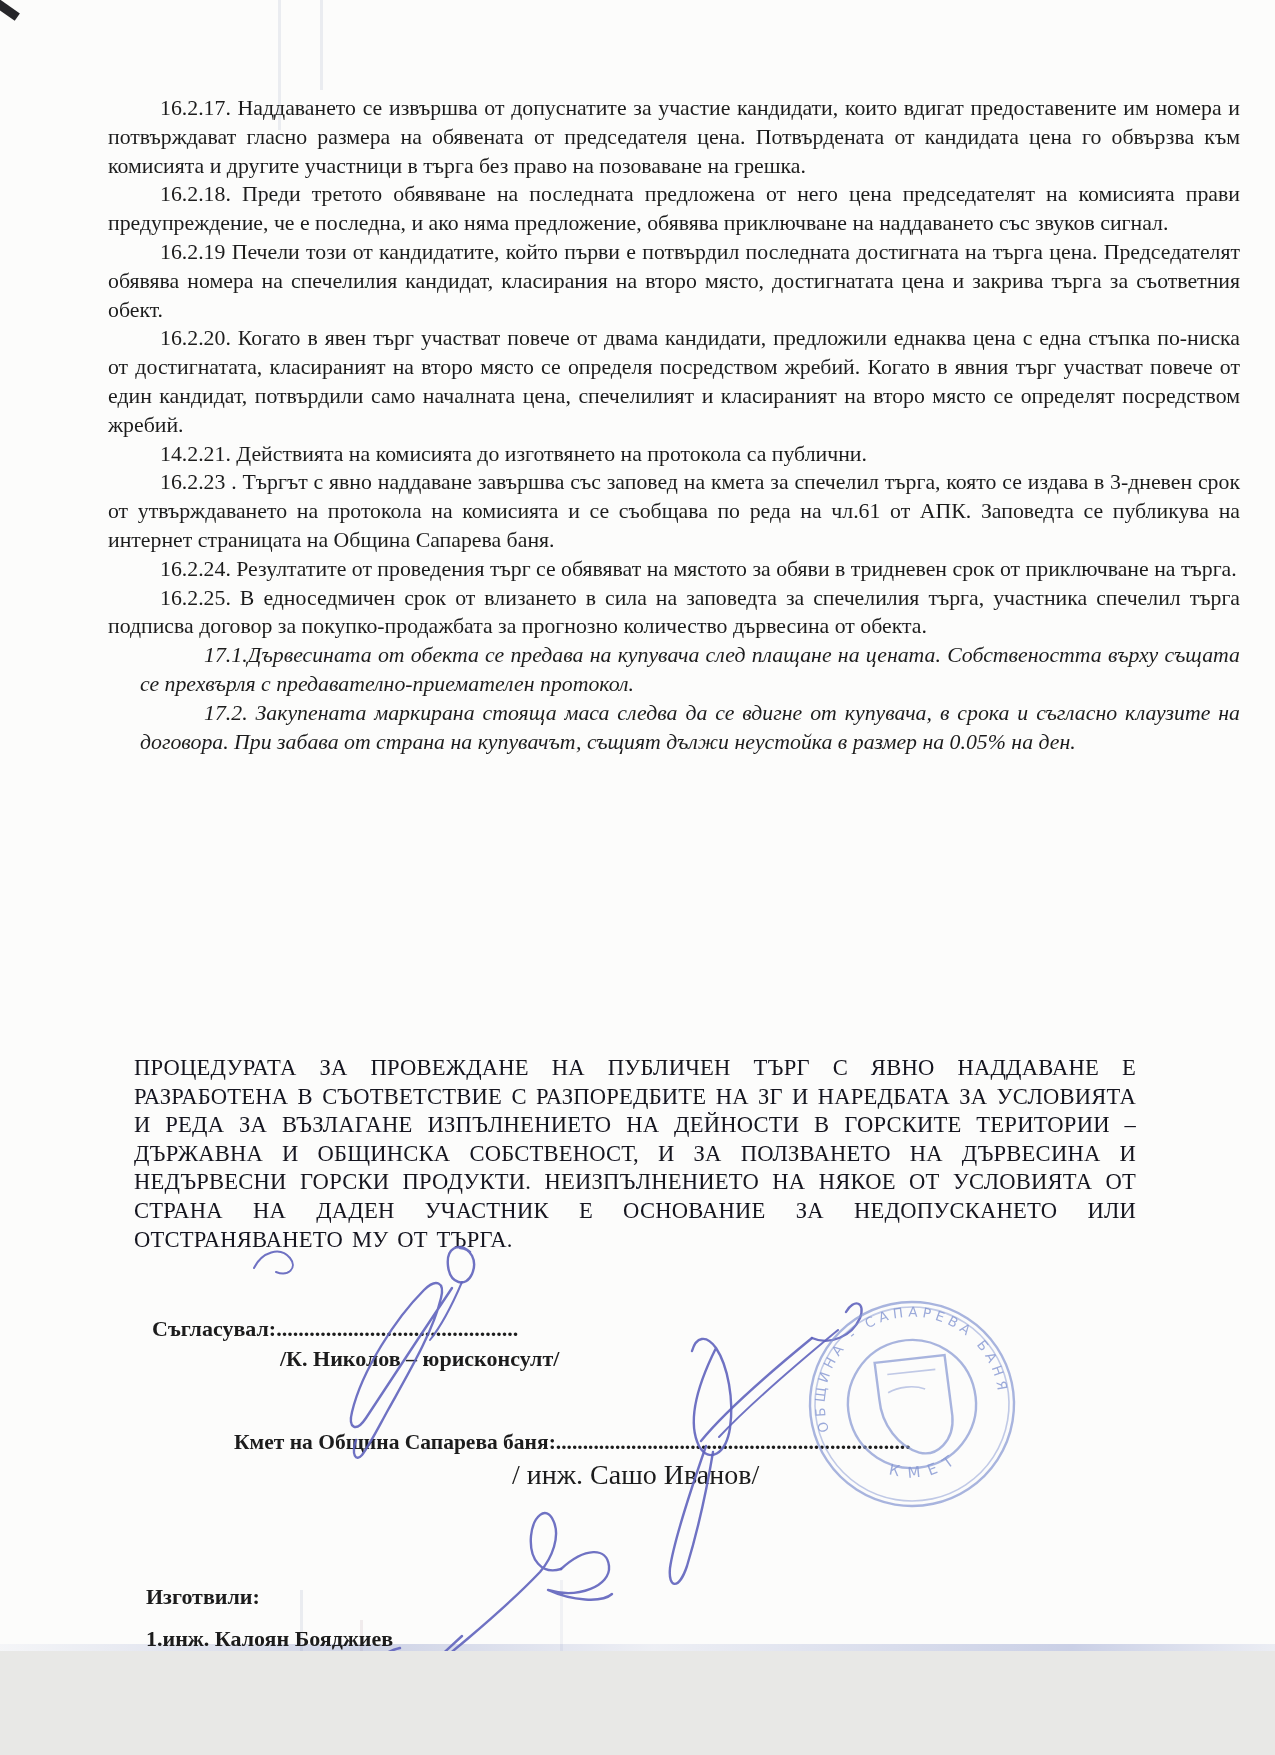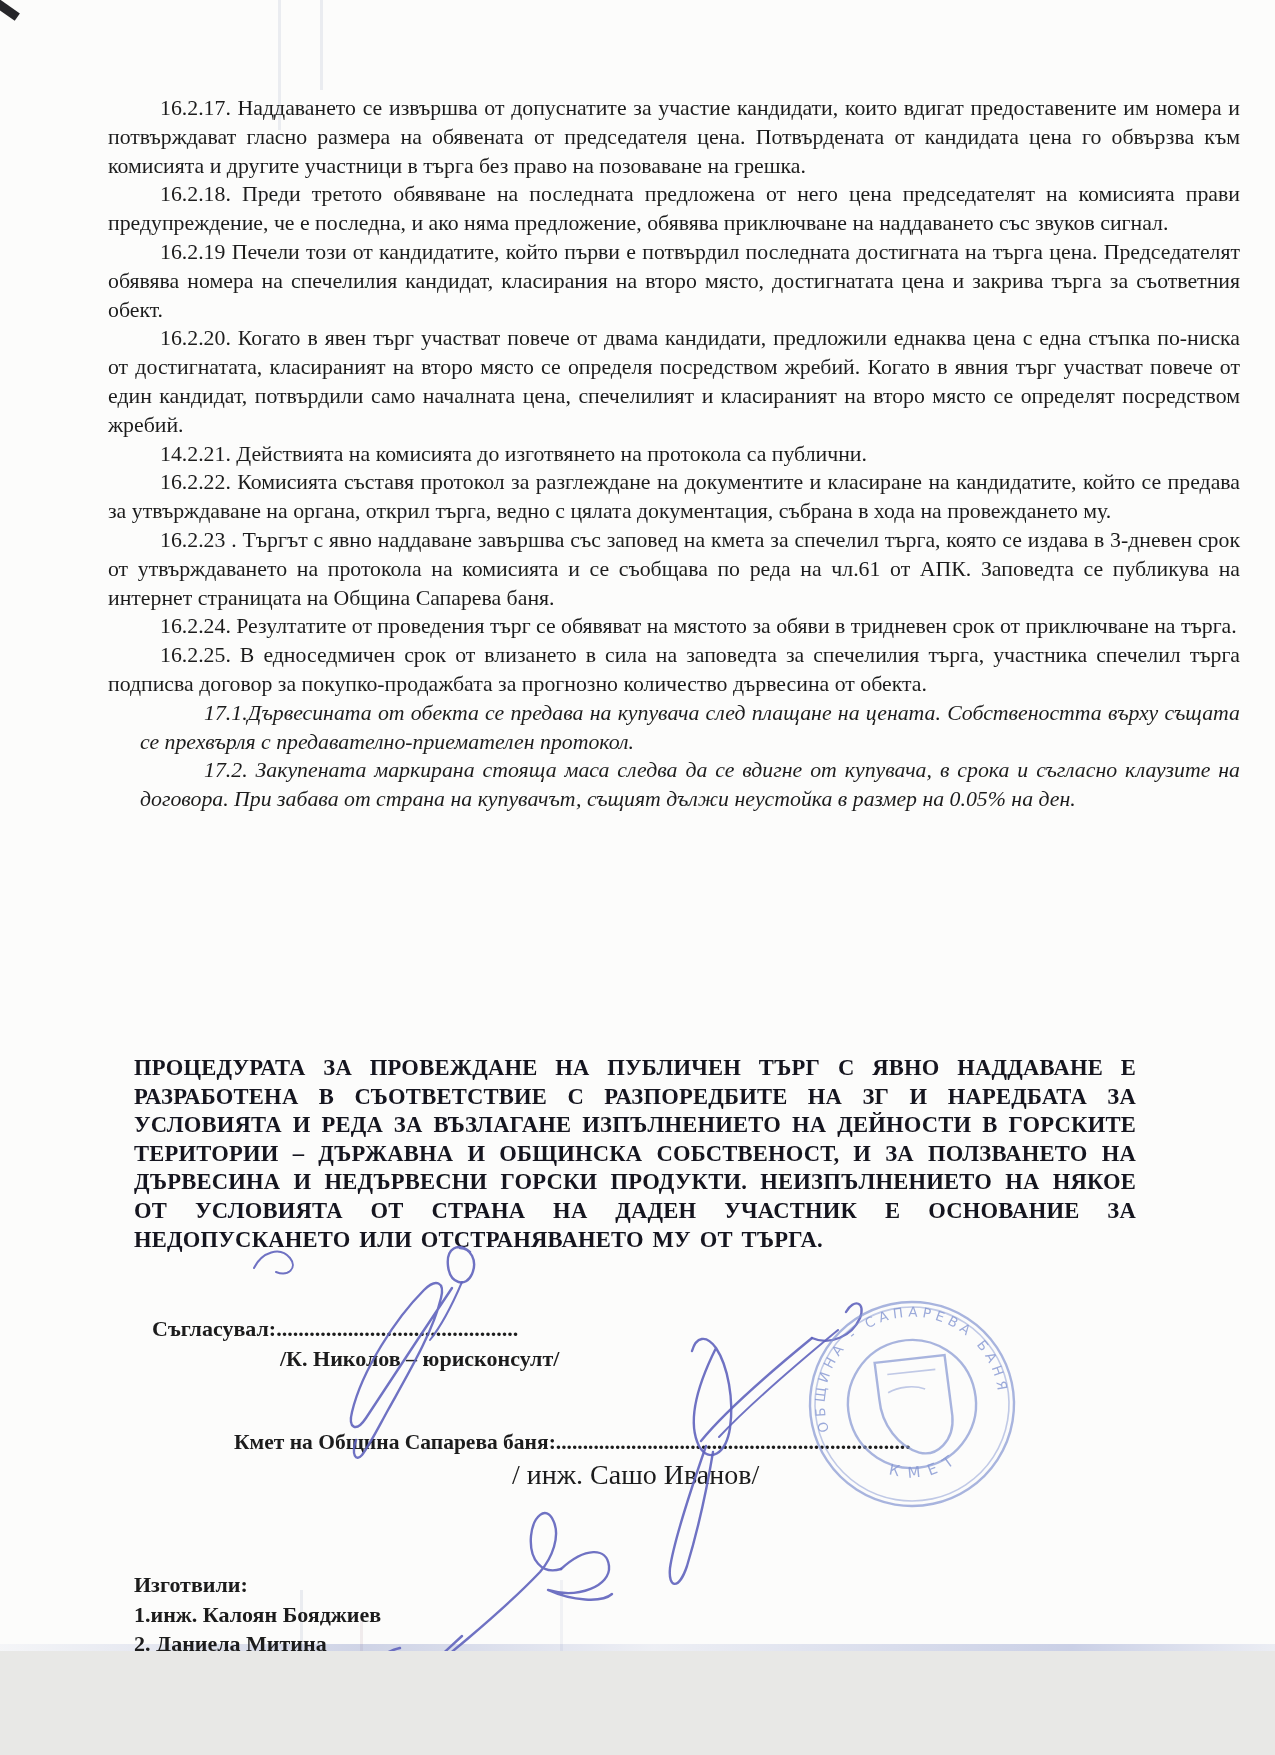--- a/index.html
+++ b/index.html
@@ -19,33 +19,33 @@
     font-size:21.8px; line-height:28.8px;
     text-align:justify;
   }
   .body-text p { margin:0; }
   .body-text p.p1 { text-indent:52px; }
   .body-text p.p2 { margin-left:32px; text-indent:64px;font-style:italic; }
   .body-text p.h17 { font-weight:bold; text-indent:16px; text-align:left; }
   
   .emphasis {
     position:absolute; top:1054px; left:134px; width:1002px;
-    font-size:22.6px; line-height:28.6px; font-weight:bold;
+    font-size:22.6px; line-height:28.6px; font-weight:normal;
     letter-spacing:.2px; word-spacing:3px;
     text-align:justify; color:#15151f;
   }
   
   .sig { position:absolute; font-size:22px; white-space:nowrap; }
   .sig.bold { font-weight:bold; }
   .agreed-line  { top:1316px; left:152px; }
   .agreed-name  { top:1346px; left:232px;margin-left:48px; }
   .mayor-line   { top:1430px; left:234px; font-size:21.5px; }
   .mayor-name   { top:1459px; left:512px; font-size:28px; font-weight:normal; }
   .prepared     { top:1570px; left:134px; line-height:29.5px; font-weight:bold; }
-  .prepared p   { margin:0; }
+  .prepared p   { margin:12px; }
   
   .ink-layer { position:absolute; inset:0; pointer-events:none; }
   .ink  { fill:none; stroke:var(--ink,#5f63bd); stroke-width:2.4;
           stroke-linecap:round; stroke-linejoin:round; opacity:.9; }
   .ink.thin { stroke-width:2; }
   .stamp-line { fill:none; stroke:var(--stamp,#8496d2); stroke-width:2.4; opacity:.7; }
   .stamp-line.thin { stroke-width:1.6; opacity:.5; }
   .stamp-text { fill:var(--stamp,#8496d2); opacity:.8;
                 font-family:"DejaVu Sans",sans-serif; }
   
@@ -75,21 +75,20 @@
   <div class="streak s4"></div>
   <div class="streak s5"></div>
   <div class="bottom-band"></div>
 
   <div class="body-text">
       <p class="p1">16.2.17. Наддаването се извършва от допуснатите за участие кандидати, които вдигат предоставените им номера и потвърждават гласно размера на обявената от председателя цена. Потвърдената от кандидата цена го обвързва към комисията и другите участници в търга без право на позоваване на грешка.</p>
       <p class="p1">16.2.18. Преди третото обявяване на последната предложена от него цена председателят на комисията прави предупреждение, че е последна, и ако няма предложение, обявява приключване на наддаването със звуков сигнал.</p>
       <p class="p1">16.2.19 Печели този от кандидатите, който първи е потвърдил последната достигната на търга цена. Председателят обявява номера на спечелилия кандидат, класирания на второ място, достигнатата цена и закрива търга за съответния обект.</p>
       <p class="p1">16.2.20. Когато в явен търг участват повече от двама кандидати, предложили еднаква цена с една стъпка по-ниска от достигнатата, класираният на второ място се определя посредством жребий. Когато в явния търг участват повече от един кандидат, потвърдили само началната цена, спечелилият и класираният на второ място се определят посредством жребий.</p>
       <p class="p1">14.2.21. Действията на комисията до изготвянето на протокола са публични.</p>
-      <p class="p1">16.2.22. Комисията съставя протокол за разглеждане на документите и класиране на кандидатите, който се предава за утвърждаване на органа, открил търга, ведно с цялата документация, събрана в хода на провеждането му.</p>
       <p class="p1">16.2.23 . Търгът с явно наддаване завършва със заповед на кмета за спечелил търга, която се издава в 3-дневен срок от утвърждаването на протокола на комисията и се съобщава по реда на чл.61 от АПК. Заповедта се публикува на интернет страницата на Община Сапарева баня.</p>
       <p class="p1">16.2.24. Резултатите от проведения търг се обявяват на мястото за обяви в тридневен срок от приключване на търга.</p>
       <p class="p1">16.2.25. В едноседмичен срок от влизането в сила на заповедта за спечелилия търга, участника спечелил търга подписва договор за покупко-продажбата за прогнозно количество дървесина от обекта.</p>
       <p class="p2">17.1.Дървесината от обекта се предава на купувача след плащане на цената. Собствеността върху същата се прехвърля с предавателно-приемателен протокол.</p>
       <p class="p2">17.2. Закупената маркирана стояща маса следва да се вдигне от купувача, в срока и съгласно клаузите на договора. При забава от страна на купувачът, същият дължи неустойка в размер на 0.05% на ден.</p>
     </div>
 
   <div class="emphasis">ПРОЦЕДУРАТА ЗА ПРОВЕЖДАНЕ НА ПУБЛИЧЕН ТЪРГ С ЯВНО НАДДАВАНЕ Е РАЗРАБОТЕНА В СЪОТВЕТСТВИЕ С РАЗПОРЕДБИТЕ НА ЗГ И НАРЕДБАТА ЗА УСЛОВИЯТА И РЕДА ЗА ВЪЗЛАГАНЕ ИЗПЪЛНЕНИЕТО НА ДЕЙНОСТИ В ГОРСКИТЕ ТЕРИТОРИИ – ДЪРЖАВНА И ОБЩИНСКА СОБСТВЕНОСТ, И ЗА ПОЛЗВАНЕТО НА ДЪРВЕСИНА И НЕДЪРВЕСНИ ГОРСКИ ПРОДУКТИ. НЕИЗПЪЛНЕНИЕТО НА НЯКОЕ ОТ УСЛОВИЯТА ОТ СТРАНА НА ДАДЕН УЧАСТНИК Е ОСНОВАНИЕ ЗА НЕДОПУСКАНЕТО ИЛИ ОТСТРАНЯВАНЕТО МУ ОТ ТЪРГА.</div>
 
   <div class="sig bold agreed-line"><span>Съгласувал:</span><span>............................................</span></div>

